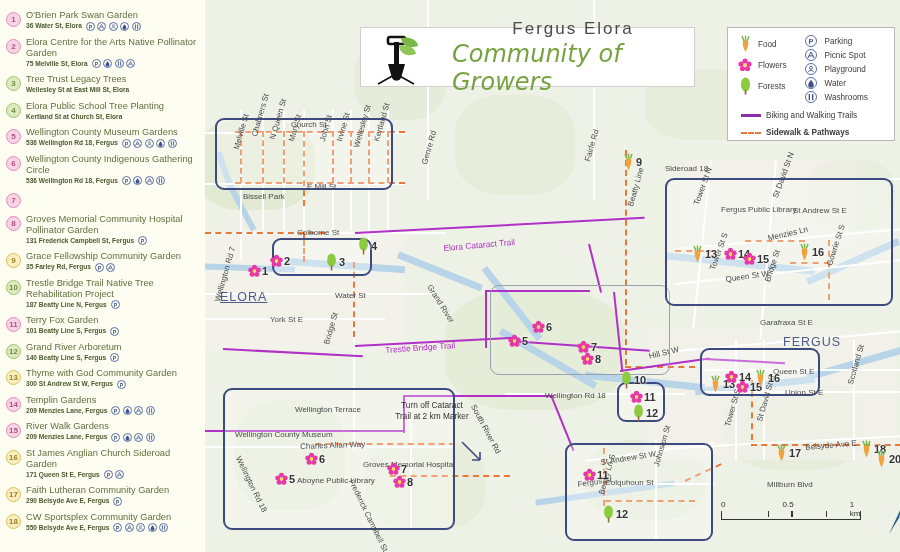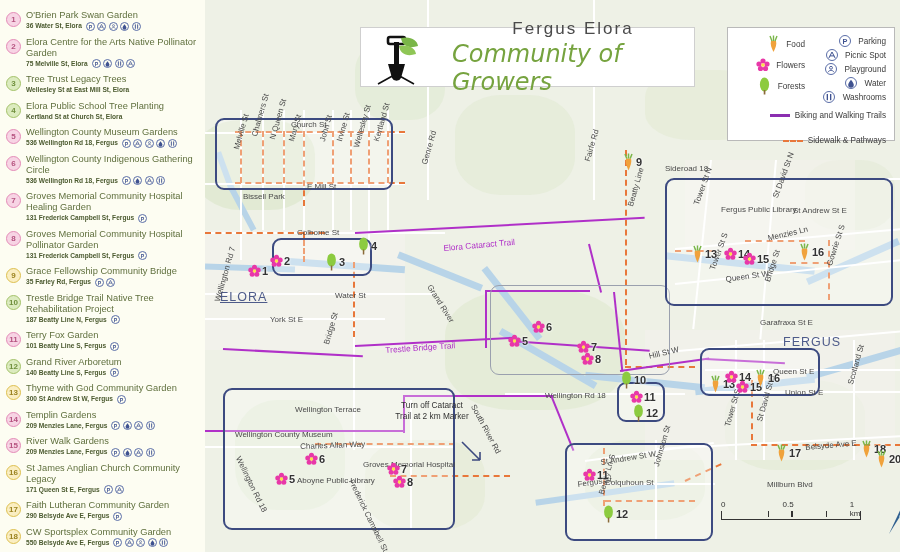--- a/index.html
+++ b/index.html
@@ -77,21 +77,21 @@
   .mnum { font-size:11px; font-weight:bold; color:#333; margin-left:1px;
           text-shadow:0 0 2px #fff, 0 0 3px #fff; }
   .pin { width:13px; height:18px; }
 
   
   #legend {
     position:absolute; left:522px; top:27px; width:168px; height:114px;
     background:#ffffff; border:1px solid #b9b9b9;
     padding:7px 8px 0 9px;
   }
-  .legrow { display:flex; align-items:center; margin-bottom:2px;justify-content:flex-end; }
+  .legrow { display:flex; align-items:center; margin-bottom:2px; }
   .legtxt { font-size:8.2px; color:#3b3b3b; margin-left:5px; }
   #legcols { display:flex; }
   #legleft { width:68px; }
   #legright { flex:1; }
   .legline { width:20px; height:2.6px; background:#8b2fb0; }
   .legdash { width:20px; height:0; border-top:2.4px dashed #e8773a; }
 
   
   #banner {
     position:absolute; left:155px; top:27px; width:335px; height:60px;
@@ -265,50 +265,39 @@
               <svg width="9" height="9" viewBox="0 0 9 9">
                 <rect x="2.4" y="1.8" width="1.2" height="5.6" fill="#3f5290"></rect>
                 <rect x="5.4" y="1.8" width="1.2" height="5.6" fill="#3f5290"></rect>
               </svg>
             </span>
           </div>
         </div>
       </div>
       <div class="listing">
         <div class="badge pink">7</div>
-        <div class="l-body">
-          <div class="l-title">Groves Memorial Community Hospital Healing Garden</div>
+      </div>
+      <div class="listing">
+        <div class="badge pink">8</div>
+        <div class="l-body">
+          <div class="l-title">Groves Memorial Community Hospital Pollinator Garden</div>
           <div class="l-sub">
             <span class="l-addr">131 Frederick Campbell St, Fergus</span>
             <span class="amen">
               <svg width="9" height="9" viewBox="0 0 9 9">
                 <text x="4.5" y="7.2" font-size="6.6" text-anchor="middle" fill="#3f5290" font-family="Liberation Sans, sans-serif" font-weight="bold">P</text>
               </svg>
             </span>
           </div>
         </div>
       </div>
       <div class="listing">
-        <div class="badge pink">8</div>
-        <div class="l-body">
-          <div class="l-title">Groves Memorial Community Hospital Pollinator Garden</div>
-          <div class="l-sub">
-            <span class="l-addr">131 Frederick Campbell St, Fergus</span>
-            <span class="amen">
-              <svg width="9" height="9" viewBox="0 0 9 9">
-                <text x="4.5" y="7.2" font-size="6.6" text-anchor="middle" fill="#3f5290" font-family="Liberation Sans, sans-serif" font-weight="bold">P</text>
-              </svg>
-            </span>
-          </div>
-        </div>
-      </div>
-      <div class="listing">
         <div class="badge gold">9</div>
         <div class="l-body">
-          <div class="l-title">Grace Fellowship Community Bridge</div>
+          <div class="l-title">Grace Fellowship Community Garden</div>
           <div class="l-sub">
             <span class="l-addr">35 Farley Rd, Fergus</span>
             <span class="amen">
               <svg width="9" height="9" viewBox="0 0 9 9">
                 <text x="4.5" y="7.2" font-size="6.6" text-anchor="middle" fill="#3f5290" font-family="Liberation Sans, sans-serif" font-weight="bold">P</text>
               </svg>
             </span>
             <span class="amen">
               <svg width="9" height="9" viewBox="0 0 9 9">
                 <path d="M1.6 7.4 L4.5 1.8 L7.4 7.4 M2.6 5.3 H6.4" stroke="#3f5290" stroke-width="0.9" fill="none"></path>
@@ -429,21 +418,21 @@
                 <rect x="2.4" y="1.8" width="1.2" height="5.6" fill="#3f5290"></rect>
                 <rect x="5.4" y="1.8" width="1.2" height="5.6" fill="#3f5290"></rect>
               </svg>
             </span>
           </div>
         </div>
       </div>
       <div class="listing">
         <div class="badge gold">16</div>
         <div class="l-body">
-          <div class="l-title">St James Anglian Church Community Legacy</div>
+          <div class="l-title">St James Anglian Church Sideroad Garden</div>
           <div class="l-sub">
             <span class="l-addr">171 Queen St E, Fergus</span>
             <span class="amen">
               <svg width="9" height="9" viewBox="0 0 9 9">
                 <text x="4.5" y="7.2" font-size="6.6" text-anchor="middle" fill="#3f5290" font-family="Liberation Sans, sans-serif" font-weight="bold">P</text>
               </svg>
             </span>
             <span class="amen">
               <svg width="9" height="9" viewBox="0 0 9 9">
                 <path d="M1.6 7.4 L4.5 1.8 L7.4 7.4 M2.6 5.3 H6.4" stroke="#3f5290" stroke-width="0.9" fill="none"></path>
@@ -1086,21 +1075,21 @@
               </span>
               <span class="legtxt">Washrooms</span>
             </div>
           </div>
       </div>
       <div id="leglines">
           <div class="legrow" style="margin-top: 6px;">
             <span class="legline" style="margin-left: 4px;"></span>
             <span class="legtxt">Biking and Walking Trails</span>
           </div>
-          <div class="legrow" style="margin-top: 16px;">
+          <div class="legrow" style="margin-top: 8px; font-weight: bold;">
             <span class="legdash" style="margin-left: 4px;"></span>
             <span class="legtxt">Sidewalk &amp; Pathways</span>
           </div>
         </div>
     </div>
 
     <div id="scale">
       <div id="scalenums">
           <span style="left: 0%;">0</span>
           <span style="left: 44%;">0.5</span>

